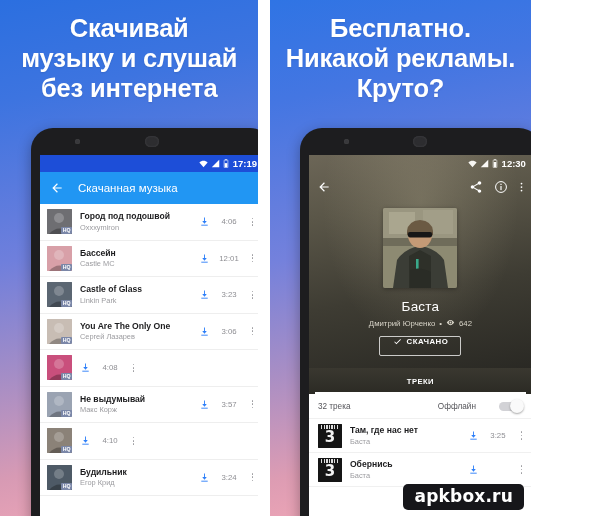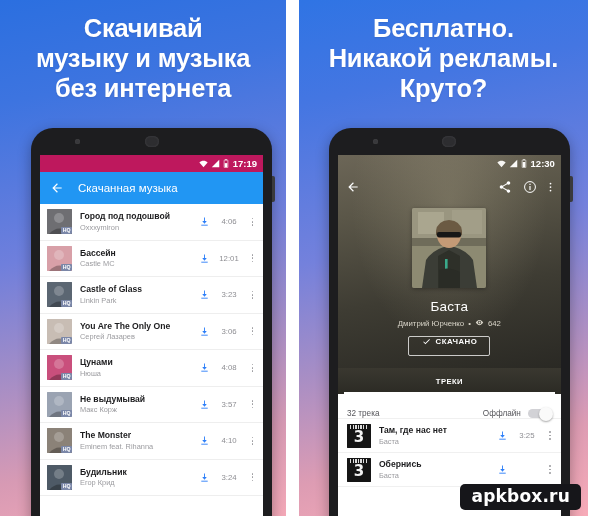--- a/index.html
+++ b/index.html
@@ -2,21 +2,21 @@
 <html><head>
 <meta charset="utf-8">
 <style>
   * { margin:0; padding:0; box-sizing:border-box; }
   html,body { width:600px; height:516px; overflow:hidden; }
   body {
     font-family:"Liberation Sans", sans-serif;
     background:#ffffff;
     position:relative;
   }
-  .stage { position:absolute; inset:0; width:588px; height:516px; display:flex; }
+  .stage { position:absolute; inset:0; width:531px; height:516px; display:flex; }
 
   
   .panel { position:relative; height:516px; overflow:hidden; }
   .panel-left  { width:292px; }
   .panel-gap   { width:13px; background:#ffffff; height:516px; }
   .panel-right { width:295px; }
 
   .bg { position:absolute; inset:0; }
   .bg-left  { background:linear-gradient(168deg,#2b6fe0 0%,#3d74e0 18%,#6f7fdc 46%,#a48dc6 66%,#d79ab4 84%,#f4a9b8 100%); }
   .bg-right { background:linear-gradient(168deg,#2f74e4 0%,#4476e2 18%,#7481dc 46%,#a98ec4 66%,#dd9cb3 84%,#f7abb8 100%); }
@@ -60,21 +60,21 @@
   .screen {
     position:absolute; top:27px; left:9px; right:9px; bottom:0;
     overflow:hidden; background:#ffffff;
   }
 
   
   .statusbar {
     height:17px; display:flex; align-items:center; justify-content:flex-end;
     padding:0 6px; gap:4px; font-size:9.5px; color:#fff; font-weight:bold;
   }
-  .sb-left  { background:#be185d; }
+  .sb-left  { background:#1d4ed8; }
   .sb-right { background:transparent; }
   .sb-icons { display:flex; align-items:center; gap:3px; }
   .ico-wifi { width:9px; height:9px; }
   .ico-sig  { width:9px; height:9px; }
   .ico-bat  { width:6px; height:9px; }
 
   
   .appbar {
     height:32px; background:#2196f3; display:flex; align-items:center;
     padding:0 10px; gap:14px; color:#fff;
@@ -156,22 +156,22 @@
     flex:1 1 0; display:flex; align-items:center; justify-content:center;
     color:#d4d0c4; font-size:7.6px; font-weight:bold; letter-spacing:.45px;
     position:relative;
   }
   .tab.active { color:#ffffff; }
   .tab.active::after {
     content:""; position:absolute; left:6px; right:6px; bottom:0; height:2px; background:#ffffff;
   }
 
   .list-head {
-    height:25px; display:flex; align-items:flex-end; padding:0 9px;
-    background:#fff; border-bottom:1px solid #f0f0f0;
+    height:25px; display:flex; align-items:center; padding:0 9px;
+    background:#fff; border-bottom:1px solid #f0f0f0;gap:16px;
   }
   .list-head-label { font-size:8.2px; color:#55555a; }
   .list-head .spacer { flex:1 1 auto; }
   .offline-label { font-size:8.2px; color:#55555a; margin-right:7px; }
   .toggle {
     width:24px; height:9px; border-radius:5px; background:#d2d2d6; position:relative;
   }
   .toggle .knob {
     position:absolute; right:-1px; top:-2.5px; width:14px; height:14px; border-radius:50%;
     background:#fafafa; box-shadow:0 1px 2px rgba(0,0,0,.35);
@@ -205,21 +205,21 @@
 </head>
 <body>
 
 <div class="stage">
 
   <div class="panel panel-left">
     <div class="bg bg-left"></div>
 
     <div class="headline headline-left">
       <div>Скачивай</div>
-      <div>музыку и музыка</div>
+      <div>музыку и слушай</div>
       <div>без интернета</div>
     </div>
 
     <div class="phone phone-left">
       <div class="phone-top">
         <div class="cam"></div>
         <div class="spk"></div>
       </div>
 
       <div class="screen">
@@ -333,24 +333,20 @@
                 <i></i>
                 <i></i>
               </span>
             </div>
             <div class="track">
               <span class="thumb" style="background:#c94f7c"><svg viewBox="0 0 25 25" width="25" height="25">
                   <rect width="25" height="25" fill="#c94f7c"></rect>
                   <circle cx="12" cy="9" r="5" fill="rgba(255,255,255,.22)"></circle>
                   <path d="M2 25 Q12 14 23 25 Z" fill="rgba(0,0,0,.28)"></path>
                 </svg><span class="hq">HQ</span></span>
-              <span class="track-meta" style="display: block;">
-                <span class="track-title" style="display: block;">Цунами</span>
-                <span class="track-artist" style="display: block;">Нюша</span>
-              </span>
               <svg class="dl-icon" viewBox="0 0 24 24">
                 <path fill="#2d7ff9" d="M11 3h2v8h4l-5 6-5-6h4z"></path>
                 <rect x="5" y="19" width="14" height="2" fill="#2d7ff9"></rect>
               </svg>
               <span class="track-dur">4:08</span>
               <span class="kebab">
                 <i></i>
                 <i></i>
                 <i></i>
               </span>
@@ -375,24 +371,20 @@
                 <i></i>
                 <i></i>
               </span>
             </div>
             <div class="track">
               <span class="thumb" style="background:#8b8278"><svg viewBox="0 0 25 25" width="25" height="25">
                   <rect width="25" height="25" fill="#8b8278"></rect>
                   <circle cx="12" cy="9" r="5" fill="rgba(255,255,255,.22)"></circle>
                   <path d="M2 25 Q12 14 23 25 Z" fill="rgba(0,0,0,.28)"></path>
                 </svg><span class="hq">HQ</span></span>
-              <span class="track-meta" style="display: block;">
-                <span class="track-title" style="display: block;">The Monster</span>
-                <span class="track-artist" style="display: block;">Eminem feat. Rihanna</span>
-              </span>
               <svg class="dl-icon" viewBox="0 0 24 24">
                 <path fill="#2d7ff9" d="M11 3h2v8h4l-5 6-5-6h4z"></path>
                 <rect x="5" y="19" width="14" height="2" fill="#2d7ff9"></rect>
               </svg>
               <span class="track-dur">4:10</span>
               <span class="kebab">
                 <i></i>
                 <i></i>
                 <i></i>
               </span>

